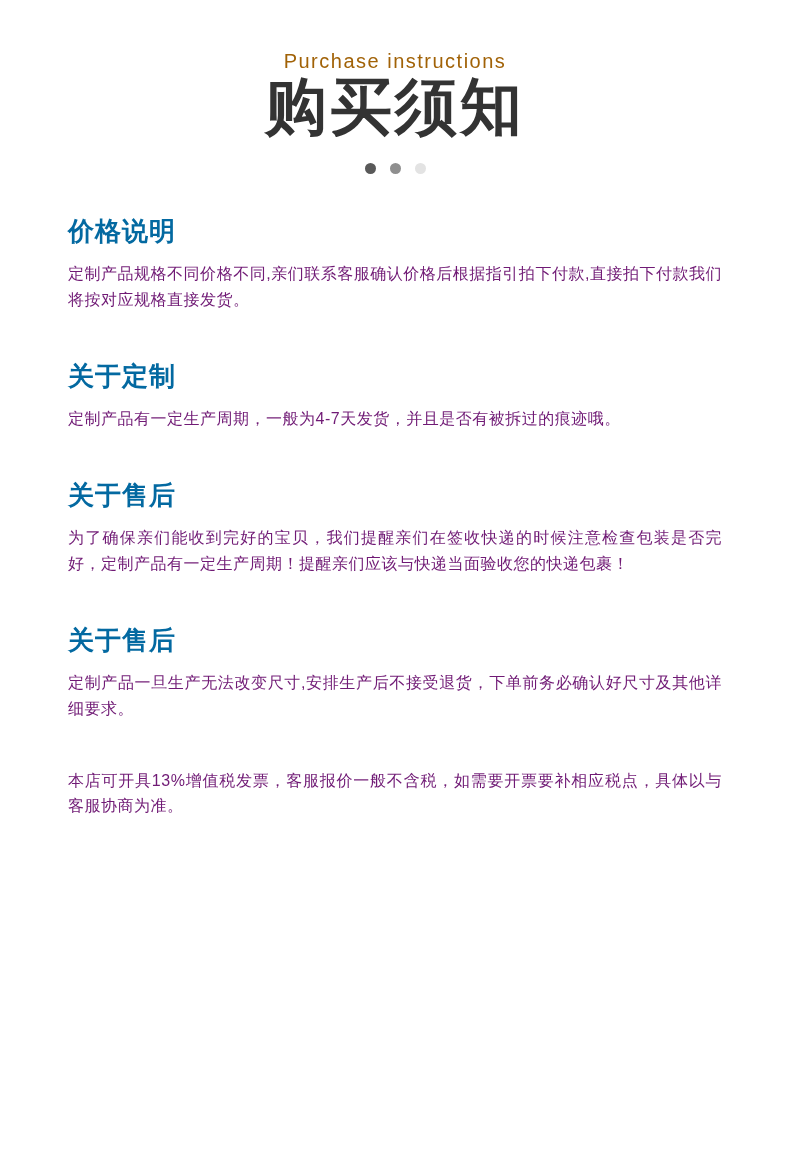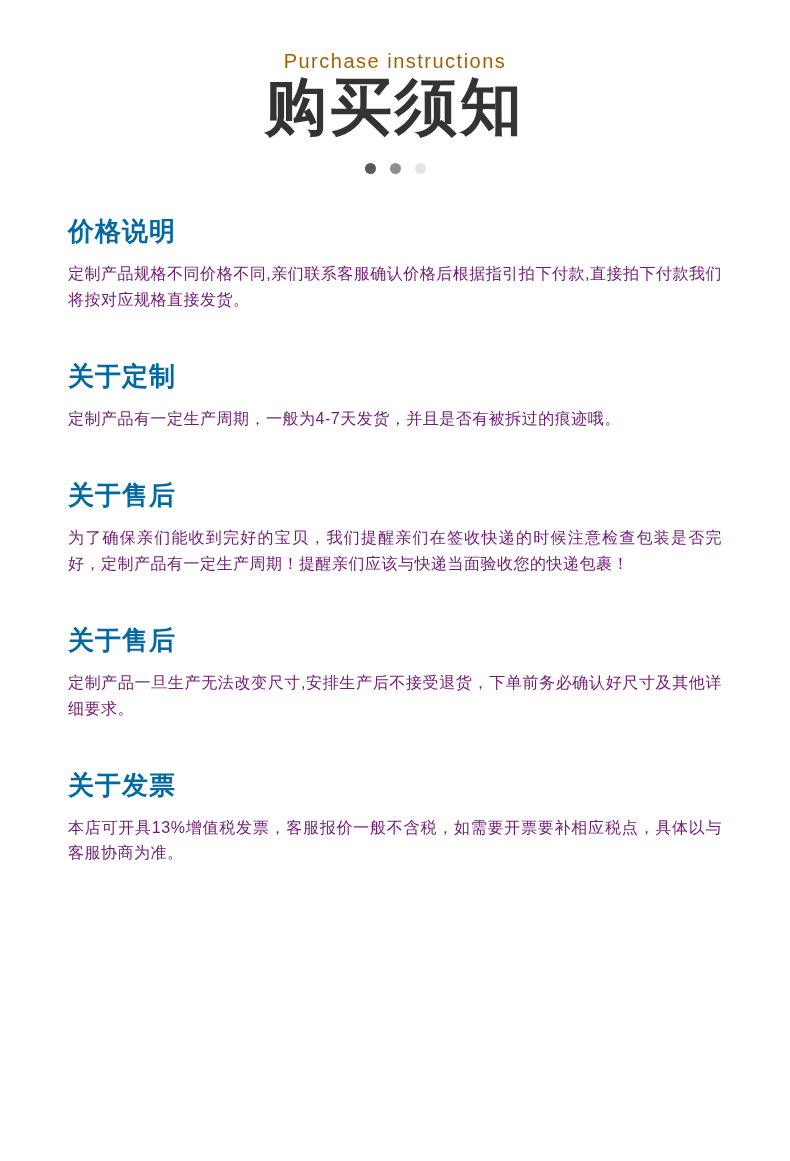--- a/index.html
+++ b/index.html
@@ -104,19 +104,18 @@
       <h2>关于售后</h2>
       <p>为了确保亲们能收到完好的宝贝，我们提醒亲们在签收快递的时候注意检查包装是否完好，定制产品有一定生产周期！提醒亲们应该与快递当面验收您的快递包裹！</p>
     </div>
 
     <div class="section">
       <h2>关于售后</h2>
       <p>定制产品一旦生产无法改变尺寸,安排生产后不接受退货，下单前务必确认好尺寸及其他详细要求。</p>
     </div>
 
     <div class="section">
-      <h2>关于发票</h2>
       <p>本店可开具13%增值税发票，客服报价一般不含税，如需要开票要补相应税点，具体以与客服协商为准。</p>
     </div>
 
   </div>
 
 </div>
 
 </body></html>

